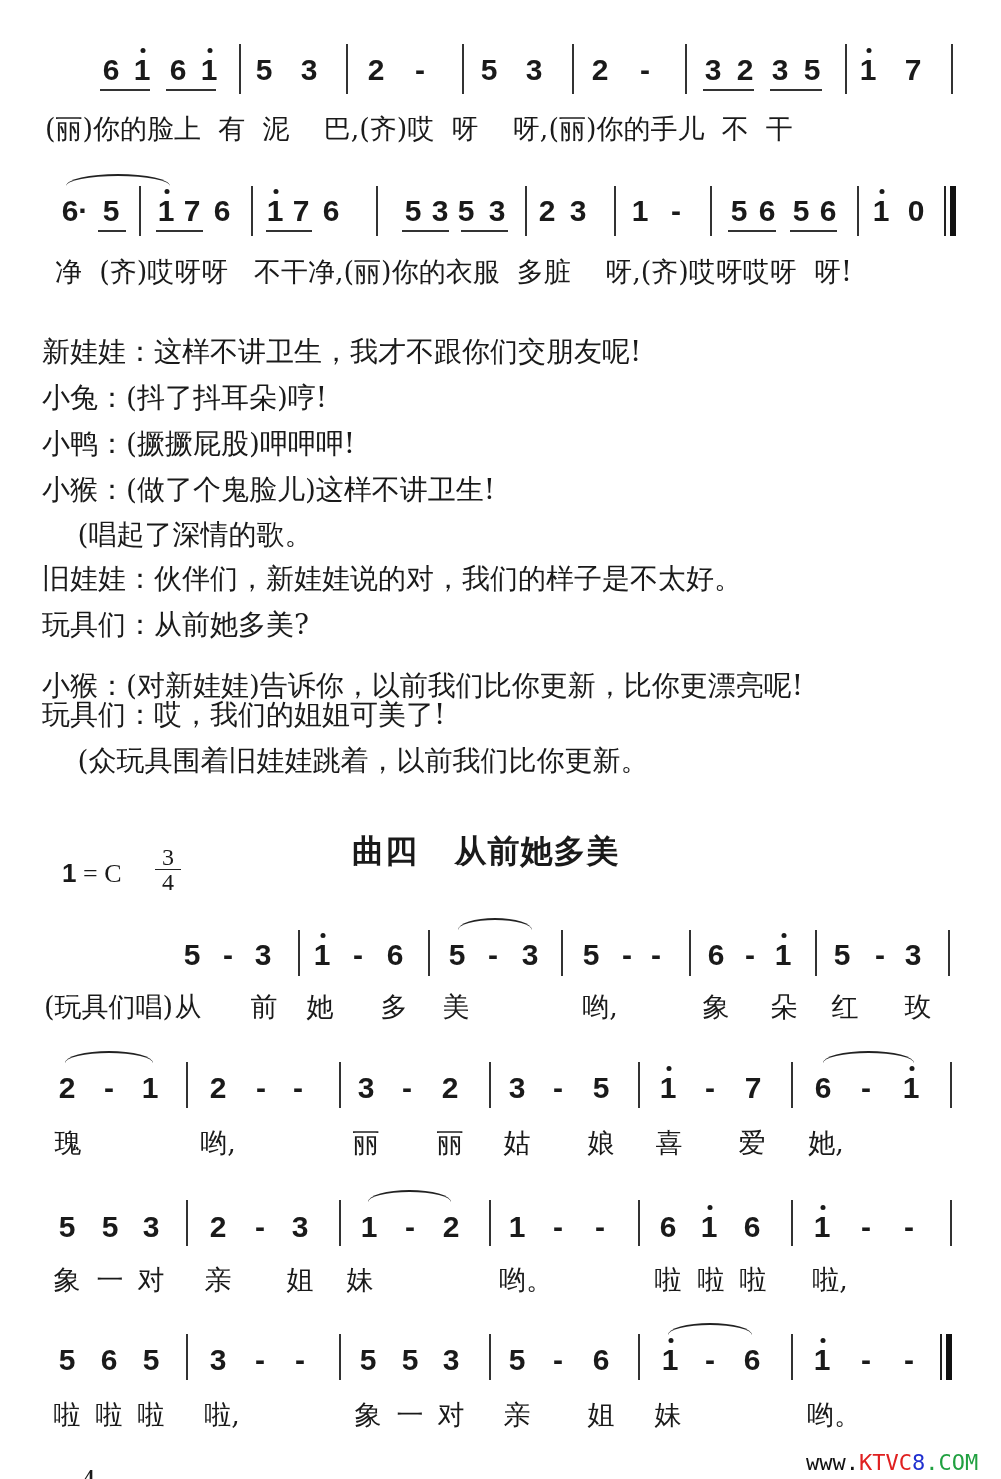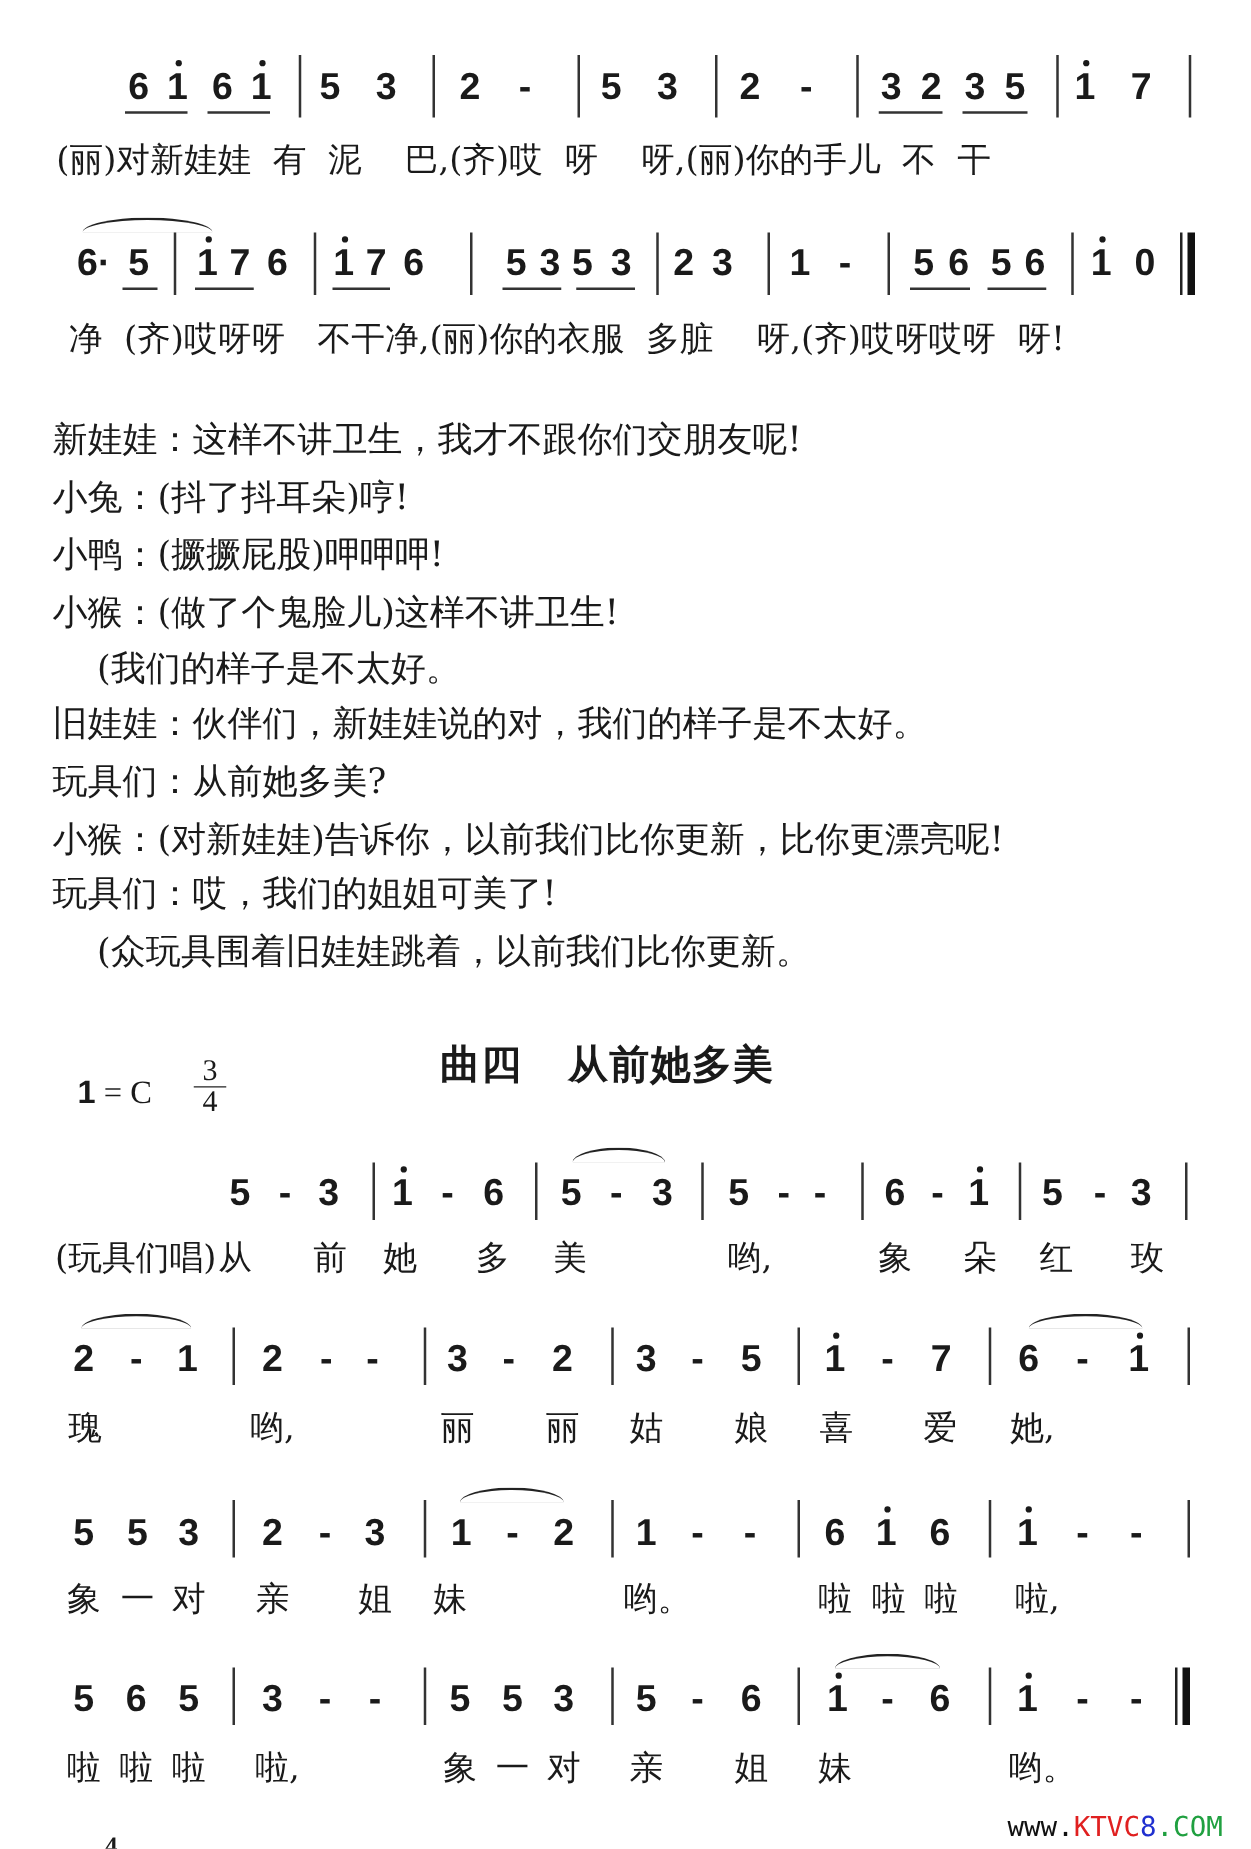--- a/index.html
+++ b/index.html
@@ -28,32 +28,32 @@
 <div id="page"></div>
 
 <div class="title">曲四   从前她多美</div>
 <div class="key"><b>1</b><span> = C</span></div>
 <div class="timesig">
   <div>3</div>
   <div class="line"></div>
   <div>4</div>
 </div>
 
-<div class="lyric-left" style="left:45px; top:114px;">(丽)对新娃娃  有  泥    巴,(齐)哎  呀    呀,(丽)你的手儿  不  干</div>
+<div class="lyric-left" style="left:45px; top:114px;">(丽)你的脸上  有  泥    巴,(齐)哎  呀    呀,(丽)你的手儿  不  干</div>
 <div class="lyric-left" style="left:55px; top:257px;">净  (齐)哎呀呀   不干净,(丽)你的衣服  多脏    呀,(齐)哎呀哎呀  呀!</div>
 
 <div>
   <div class="dialogue" style="top:336px">新娃娃：这样不讲卫生，我才不跟你们交朋友呢!</div>
   <div class="dialogue" style="top:382px">小兔：(抖了抖耳朵)哼!</div>
   <div class="dialogue" style="top:428px">小鸭：(撅撅屁股)呷呷呷!</div>
   <div class="dialogue" style="top:474px">小猴：(做了个鬼脸儿)这样不讲卫生!</div>
-  <div class="dialogue" style="top:519px">    (我们的样子是不太好。</div>
+  <div class="dialogue" style="top:519px">    (唱起了深情的歌。</div>
   <div class="dialogue" style="top:563px">旧娃娃：伙伴们，新娃娃说的对，我们的样子是不太好。</div>
   <div class="dialogue" style="top:609px">玩具们：从前她多美?</div>
-  <div class="dialogue" style="top:656px">小猴：(对新娃娃)告诉你，以前我们比你更新，比你更漂亮呢!</div>
+  <div class="dialogue" style="top:670px">小猴：(对新娃娃)告诉你，以前我们比你更新，比你更漂亮呢!</div>
   <div class="dialogue" style="top:699px">玩具们：哎，我们的姐姐可美了!</div>
   <div class="dialogue" style="top:745px">    (众玩具围着旧娃娃跳着，以前我们比你更新。</div>
 </div>
 
 <div class="lyric-left" style="left:44px; top:992px;">(玩具们唱)</div>
 
 <div class="watermark"><span style="color:#111">www.</span><span style="color:#e02020">KTV</span><span style="color:#e02020">C</span><span style="color:#2030d0">8</span><span style="color:#20a040">.COM</span></div>
 
 <div class="pagenum">4</div>
 

